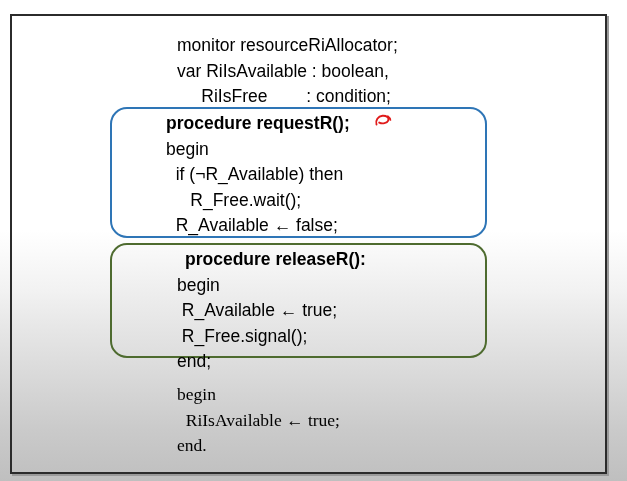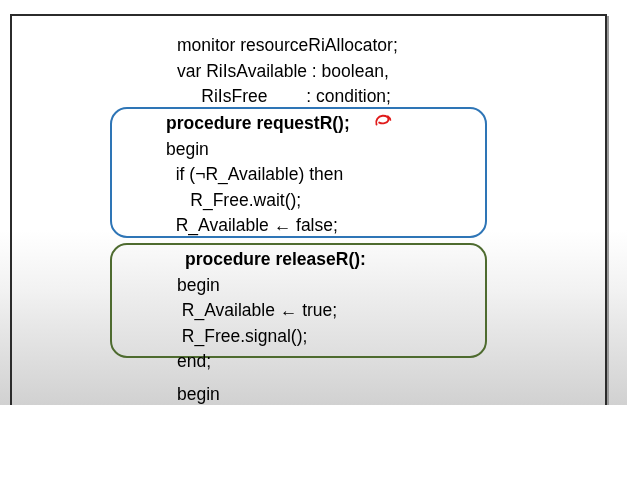--- a/index.html
+++ b/index.html
@@ -3,21 +3,21 @@
 <meta charset="utf-8">
 <style>
   html, body {
     margin: 0;
     padding: 0;
     background: #ffffff;
   }
   #slide {
     position: relative;
     width: 627px;
-    height: 405px;
+    height: 481px;
     background: linear-gradient(to bottom,
         #ffffff 0px, #ffffff 230px,
         #fbfbfb 250px, #f2f2f2 290px,
         #e6e6e6 330px, #d8d8d8 380px,
         #cacaca 430px, #bfbfbf 481px);
     font-family: "Liberation Sans", sans-serif;
     overflow: hidden;
     box-sizing: border-box;
   }
   
@@ -47,21 +47,21 @@
   .code-block {
     position: absolute;
     color: #000000;
     font-size: 17.5px;
     line-height: 25.6px;
     white-space: pre;
     letter-spacing: 0px;
   }
 
   #header-block { left: 177px; top: 33px; }
-  #footer-block { left: 177px; top: 382px; }
+  #footer-block { left: 177px; top: 382px; font-family: Liberation Serif, serif; }
 
   .callout {
     position: absolute;
     box-sizing: border-box;
     border-radius: 17px;
   }
   #callout-request {
     left: 110px;
     top: 107px;
     width: 377px;

